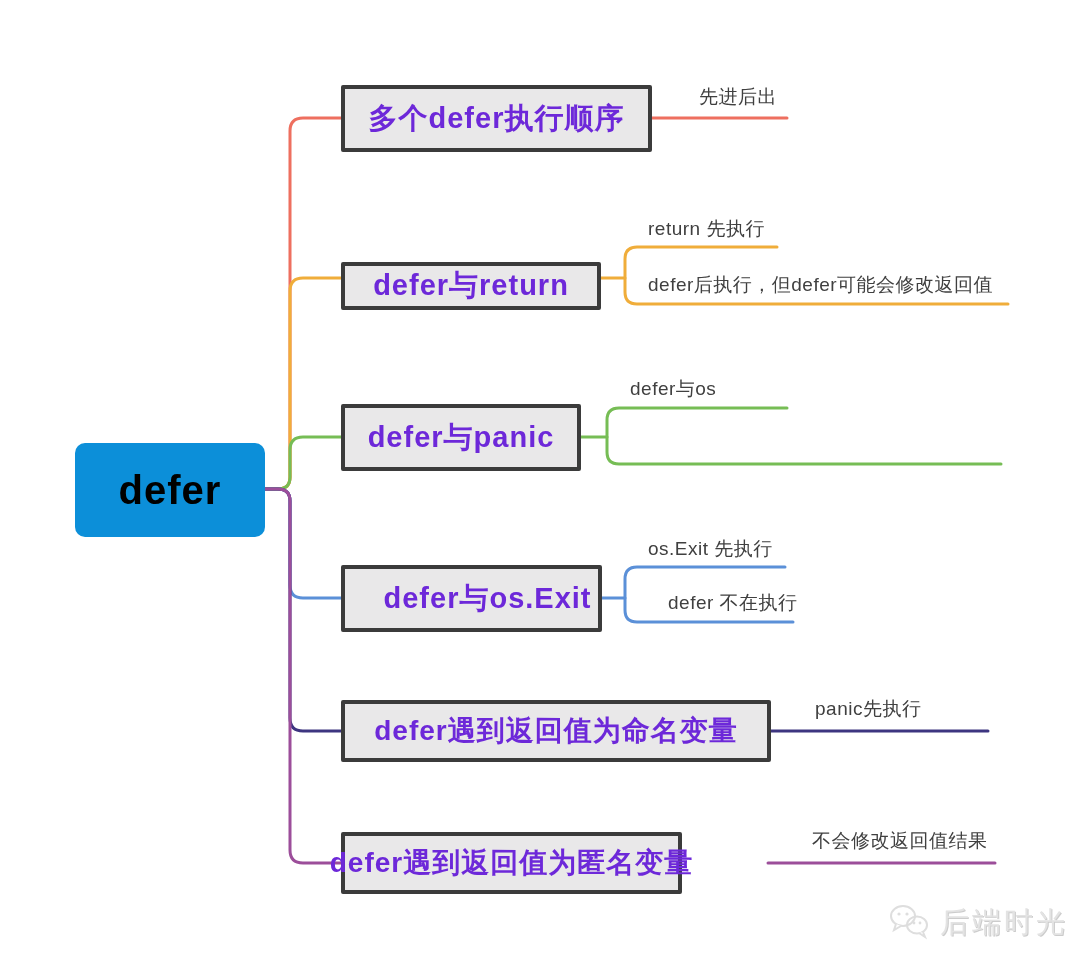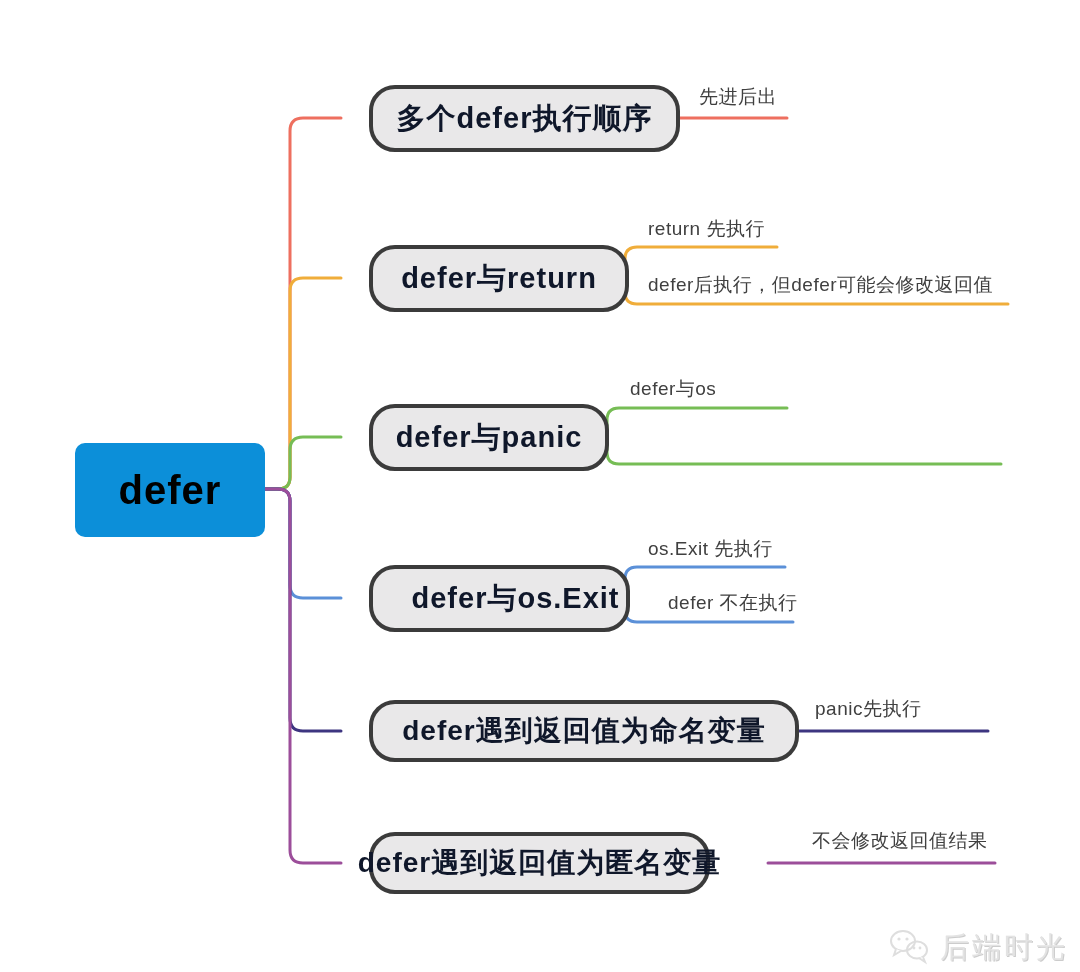--- a/index.html
+++ b/index.html
@@ -9,29 +9,28 @@
     background:#ffffff;
     overflow:hidden;
     font-family:"Liberation Sans","DejaVu Sans",sans-serif;
   }
   .lines{position:absolute;left:0;top:0;width:1080px;height:972px;}
   .lines path{fill:none;stroke-width:3;stroke-linecap:round;}
   .node{
     position:absolute;
     background:#e9e8e9;
     border:4px solid #3b3b3b;
-    border-radius:26px;
+    border-radius:2px;
     box-sizing:border-box;
     display:flex;align-items:center;justify-content:center;
     font-weight:bold;
-    color:#0f172a;
+    color:#6d28d9;
     font-size:29px;
     letter-spacing:1px;
     white-space:nowrap;
-    margin-left:28px;
   }
   .root{
     position:absolute;
     left:75px;top:443px;width:190px;height:94px;
     border-radius:10px;
     display:flex;align-items:center;justify-content:center;
     font-weight:bold;font-size:40px;
     letter-spacing:1px;
   }
   .sublabel{
@@ -39,21 +38,20 @@
     font-size:19px;
     font-weight:500;
     color:#404040;
     letter-spacing:0.5px;
     white-space:nowrap;
   }
   .watermark{
     position:absolute;left:888px;top:903px;
     display:flex;align-items:center;gap:8px;
     color:#e0e0e0;
-    margin-top:25px;
   }
   .watermark .wm-text{
     font-size:29px;letter-spacing:3px;
     color:#e3e3e3;
     text-shadow:1px 1px 0 #cccccc;
   }
 </style>
 </head>
 <body>
 
@@ -80,21 +78,21 @@
     <path d="M785,567 H637 Q625,567 625,579 V610 Q625,622 637,622 H793" stroke="#5b90d8"></path>
 
     <path d="M771,731 H988" stroke="#3d3580"></path>
     <path d="M768,863 H995" stroke="#9c4e9a"></path>
   </svg>
 
   <div class="root" style="background:#0c8fd9;color:#000000;">defer</div>
 
   <div class="node" style="left:341px;top:85px;width:311px;height:67px;">多个defer执行顺序</div>
 
-  <div class="node" style="left:341px;top:245px;width:260px;height:67px;">defer与return</div>
+  <div class="node" style="left:341px;top:262px;width:260px;height:48px;">defer与return</div>
 
   <div class="node" style="left:341px;top:404px;width:240px;height:67px;">defer与panic</div>
 
   <div class="node" style="left:341px;top:565px;width:261px;height:67px;padding-left:32px;">defer与os.Exit</div>
 
   <div class="node" style="left:341px;top:700px;width:430px;height:62px;font-size:28px;">defer遇到返回值为命名变量</div>
 
   <div class="node" style="left:341px;top:832px;width:341px;height:62px;font-size:28px;">defer遇到返回值为匿名变量</div>
 
   <div class="sublabel" style="left:699px;top:84px;">先进后出</div>

